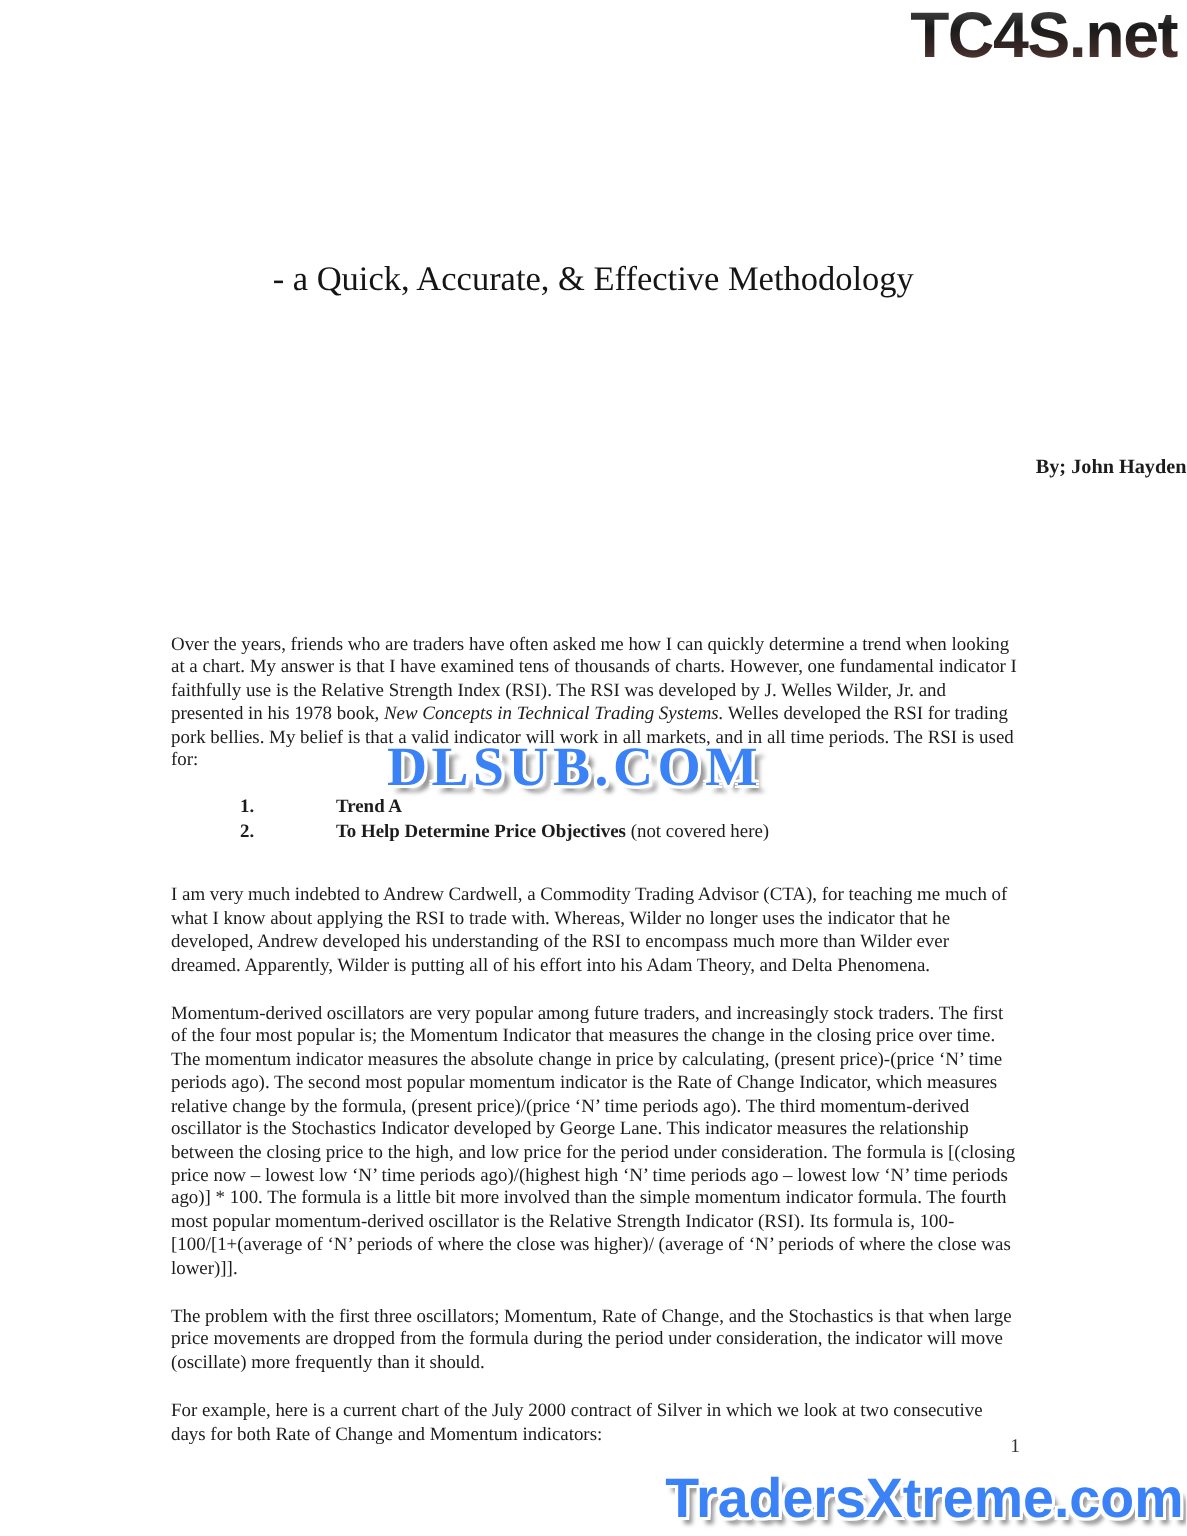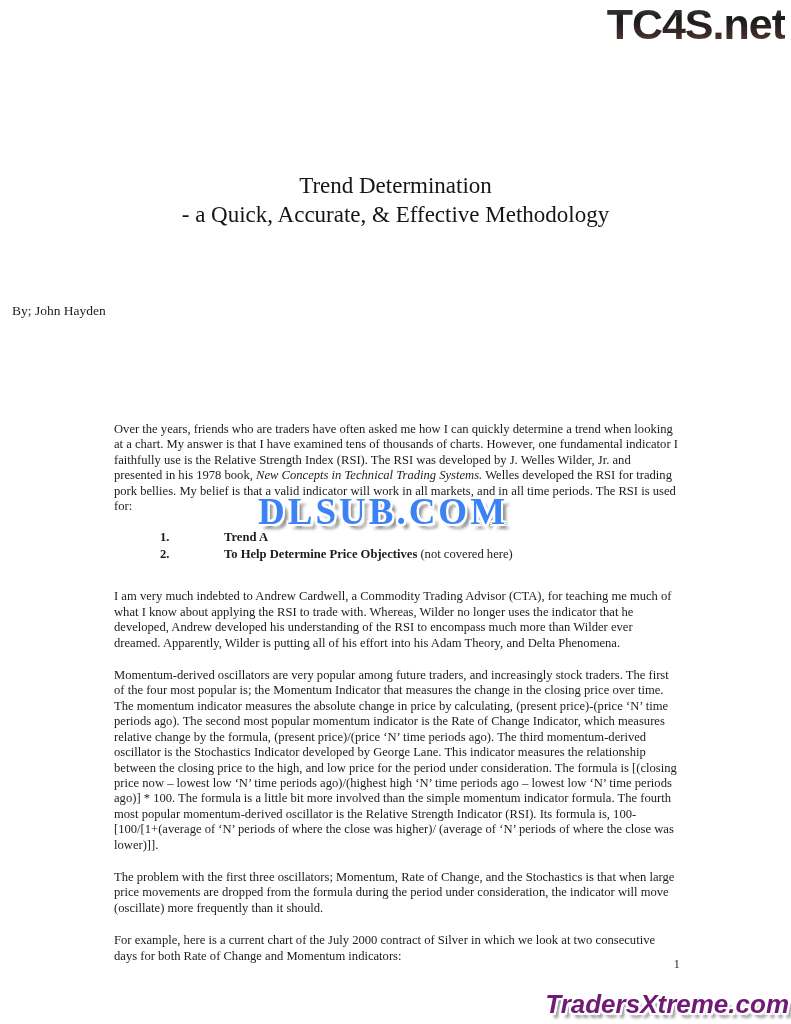--- a/index.html
+++ b/index.html
@@ -35,22 +35,23 @@
     text-align: center;
     font-size: 23px;
     line-height: 29px;
     color: #151515;
   }
   .byline {
     position: absolute;
     top: 303px;
     left: 12px;
     right: 0;
-    text-align: left;
+    text-align: right;
     font-size: 13.5px;
+    font-weight: bold;
   }
   .content {
     position: absolute;
     top: 405px;
     left: 114px;
     width: 566px;
     font-size: 12.6px;
     line-height: 15.4px;
     text-align: left;
   }
@@ -86,41 +87,39 @@
     font-size: 13px;
     color: #333333;
   }
   
   .tx-logo {
     position: absolute;
     right: 2px;
     bottom: 4px;
     font-family: "Liberation Sans", sans-serif;
     font-weight: bold;
-    font-size: 26px;
+    font-size: 37px;
     letter-spacing: 0px;
-    color: #701a75;
+    color: #3b82f6;
     text-shadow:
       -2px -2px 0 #ffffff, 2px -2px 0 #ffffff,
       -2px 2px 0 #ffffff, 2px 2px 0 #ffffff,
       -2px 0 0 #ffffff, 2px 0 0 #ffffff,
       0 -2px 0 #ffffff, 0 2px 0 #ffffff,
       4px 5px 3px rgba(120,120,120,0.8);
-    font-style: italic;
   }
 </style>
 </head>
 <body>
 
 <div class="page">
 
   <div class="tc4s-logo">TC4S.net</div>
 
   <div class="title">
-    <div>Trend Determination</div>
     <div>- a Quick, Accurate, &amp; Effective Methodology</div>
   </div>
 
   <div class="byline">By; John Hayden</div>
 
   <div class="content">
 
     <p><span>Over the years, friends who are traders have often asked me how I can quickly determine a trend when looking at a chart. My answer is that I have examined tens of thousands of charts. However, one fundamental indicator I faithfully use is the Relative Strength Index (RSI). The RSI was developed by J. Welles Wilder, Jr. and presented in his 1978 book, </span><i>New Concepts in Technical Trading Systems.</i><span> Welles developed the RSI for trading pork bellies. My belief is that a valid indicator will work in all markets, and in all time periods.  The RSI is used for:</span></p>
 
     <div class="list">

